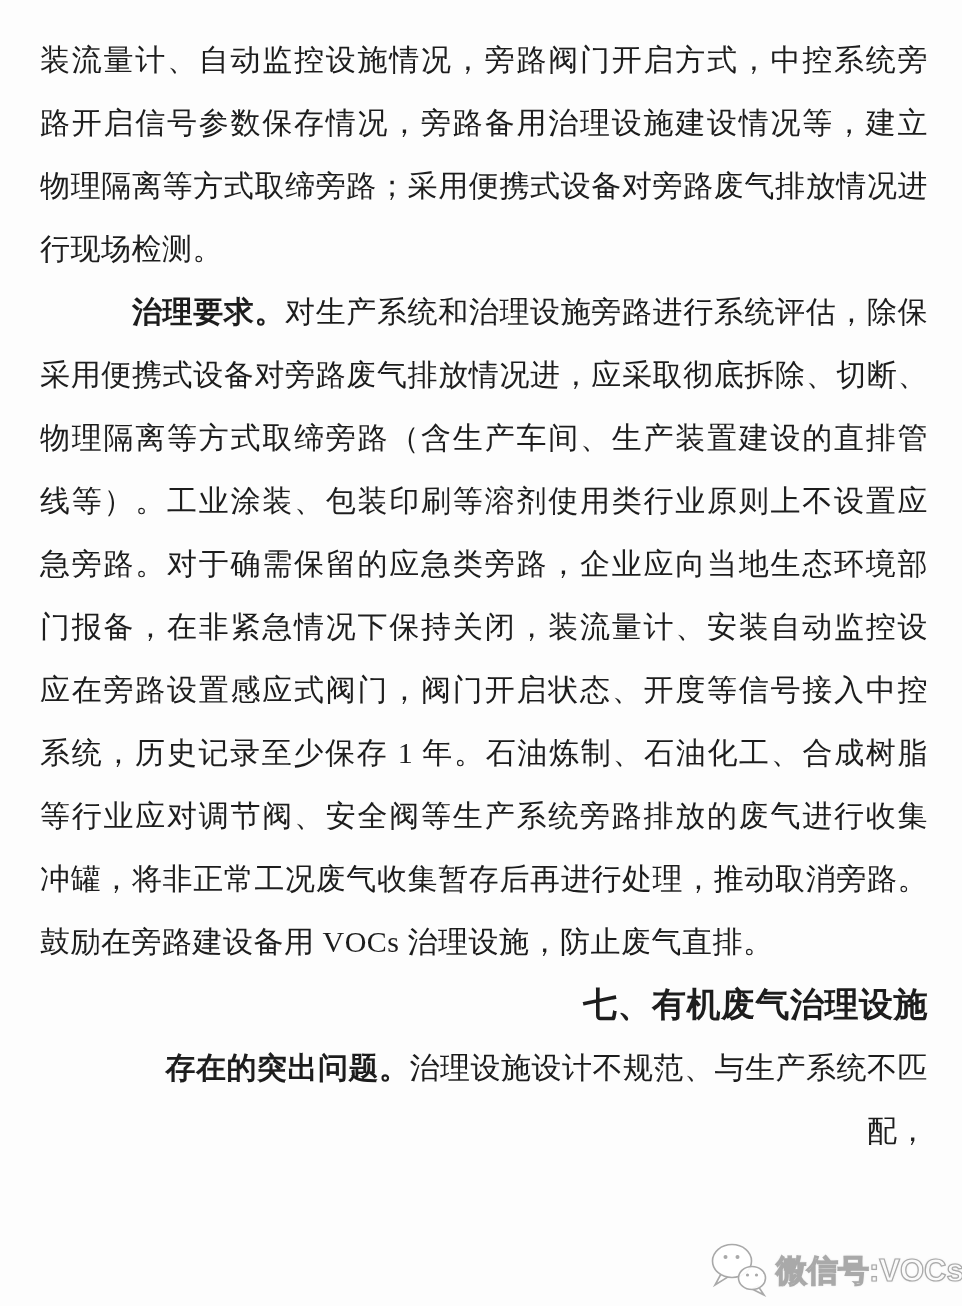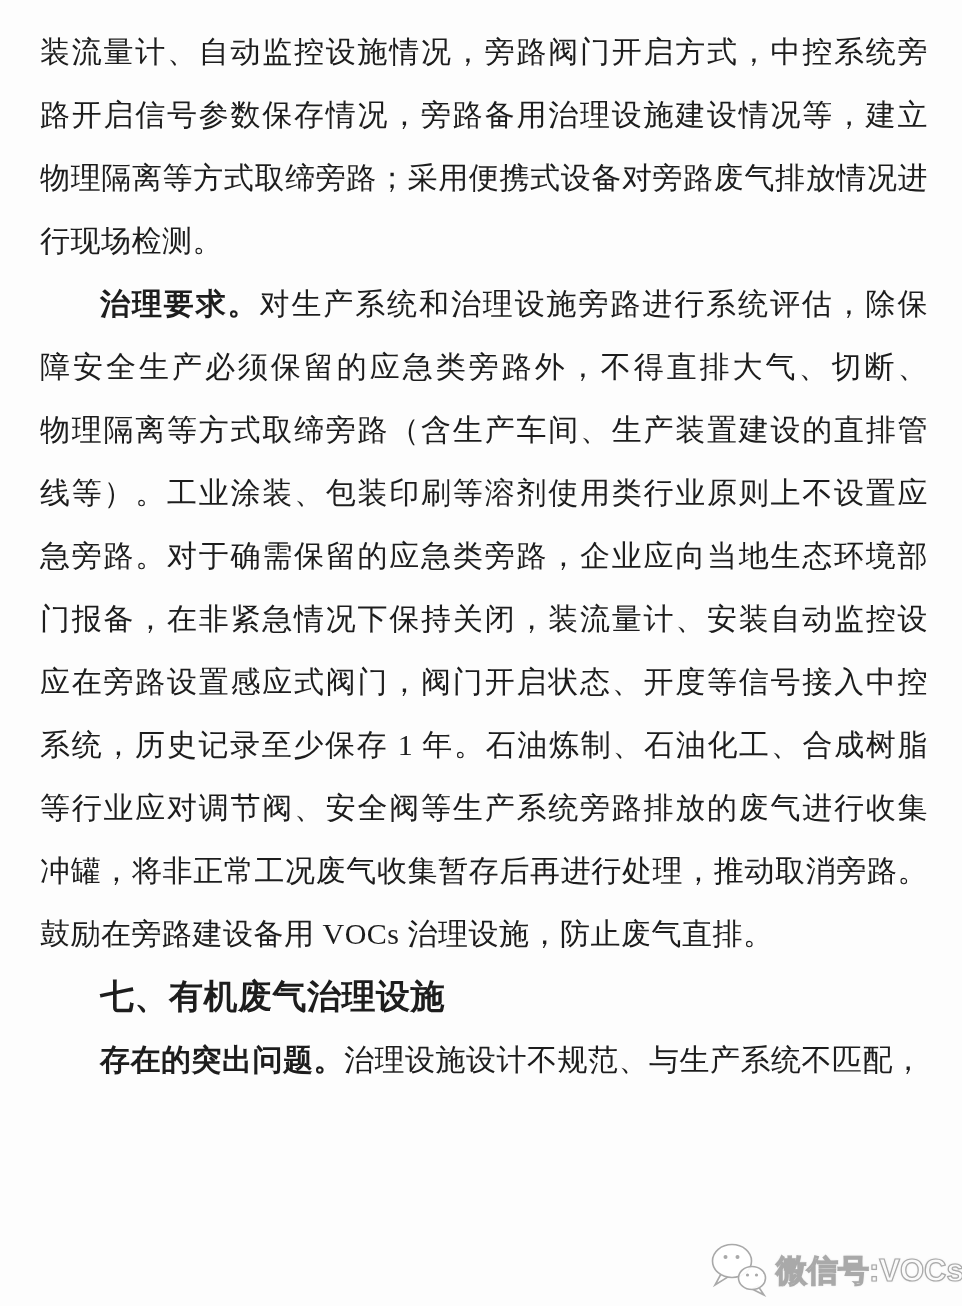--- a/index.html
+++ b/index.html
@@ -10,38 +10,38 @@
   }
   .page {
     position: relative;
     width: 962px; height: 1306px;
     background: #fdfdfd;
     color: #1d1d1d;
     overflow: hidden;
   }
   .textcol {
     position: absolute;
-    left: 40px; top: 20px;
+    left: 40px; top: 28px;
     width: 888px;
   }
   .line {
     font-size: 30px;
     line-height: 63px;
     height: 63px;
     letter-spacing: 0.5px;
     white-space: normal;
   }
   .line.j {
     text-align: justify;
     text-align-last: justify;
     text-justify: inter-character;
   }
   .line.l { text-align: left; }
-  .line.ind { text-indent: 60px; }
-  .line b { font-weight: 700; }
+  .line.ind { text-indent: 60px; text-align: right; }
+  .line b { font-weight: 700; margin-left: 32px; }
   .line.heading {
     font-size: 34px;
     font-weight: 700;
     font-family: "Liberation Sans", "DejaVu Sans", sans-serif;
   }
   .watermark {
     position: absolute;
     left: 708px; top: 1240px;
     display: flex;
     align-items: center;
@@ -63,21 +63,21 @@
 <body>
 
 <div class="page">
 
   <div class="textcol">
       <div class="line j"><span>装流量计、自动监控设施情况，旁路阀门开启方式，中控系统旁</span></div>
       <div class="line j"><span>路开启信号参数保存情况，旁路备用治理设施建设情况等，建立</span></div>
       <div class="line j"><span>物理隔离等方式取缔旁路；采用便携式设备对旁路废气排放情况进</span></div>
       <div class="line l"><span>行现场检测。</span></div>
       <div class="line j ind"><b>治理要求。</b><span>对生产系统和治理设施旁路进行系统评估，除保</span></div>
-      <div class="line j"><span>障安全生产必须保留的应急类旁路外，不得直排大气、切断、</span></div>
+      <div class="line j"><span>采用便携式设备对旁路废气排放情况进，应采取彻底拆除、切断、</span></div>
       <div class="line j"><span>物理隔离等方式取缔旁路（含生产车间、生产装置建设的直排管</span></div>
       <div class="line j"><span>线等）。工业涂装、包装印刷等溶剂使用类行业原则上不设置应</span></div>
       <div class="line j"><span>急旁路。对于确需保留的应急类旁路，企业应向当地生态环境部</span></div>
       <div class="line j"><span>门报备，在非紧急情况下保持关闭，装流量计、安装自动监控设</span></div>
       <div class="line j"><span>应在旁路设置感应式阀门，阀门开启状态、开度等信号接入中控</span></div>
       <div class="line j"><span>系统，历史记录至少保存 1 年。石油炼制、石油化工、合成树脂</span></div>
       <div class="line j"><span>等行业应对调节阀、安全阀等生产系统旁路排放的废气进行收集</span></div>
       <div class="line j"><span>冲罐，将非正常工况废气收集暂存后再进行处理，推动取消旁路。</span></div>
       <div class="line l"><span>鼓励在旁路建设备用 VOCs 治理设施，防止废气直排。</span></div>
       <div class="line l ind heading"><b>七、有机废气治理设施</b></div>

